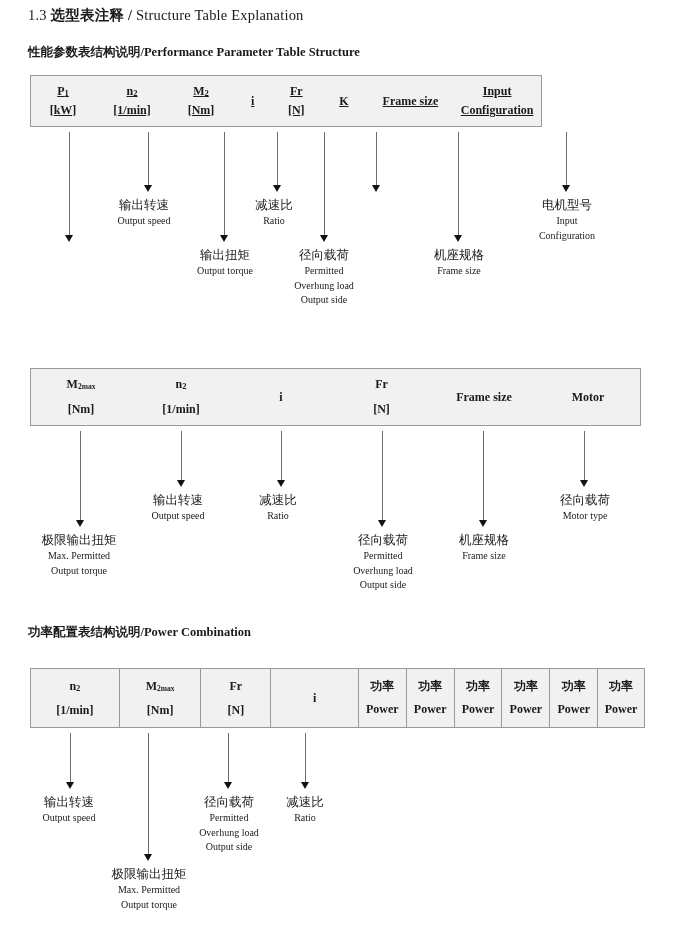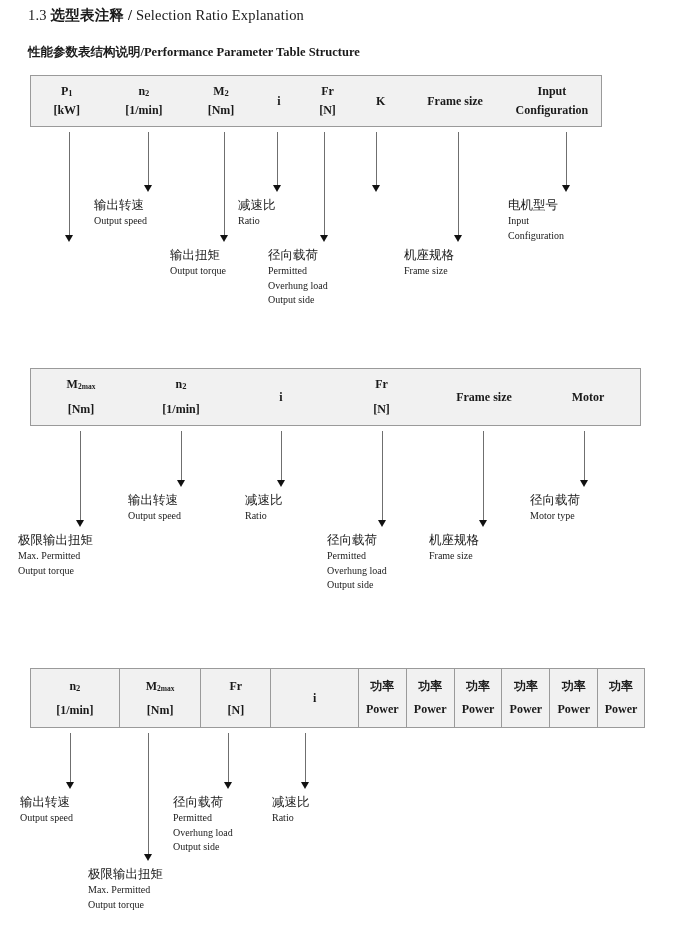--- a/index.html
+++ b/index.html
@@ -65,45 +65,45 @@
     position:absolute;left:0;
     width:0;height:0;
     border-left:4.5px solid transparent;
     border-right:4.5px solid transparent;
     border-top:7px solid #111111;
   }
 
   
   .ann{
     position:absolute;
-    text-align:left;
+    text-align:center;
     font-size:12px;
     line-height:1.45;
     white-space:nowrap;
   }
   .ann .cn{display:block;font-size:12.5px;}
   .ann .en{display:block;font-size:10px;}
 </style>
 </head>
 <body>
 
 <div class="page">
 
   <div class="doc-title">
     <span class="num">1.3</span>
     <span class="cn">选型表注释</span>
     <span class="sep">/</span>
-    <span class="en">Selection Ratio Explanation</span>
+    <span class="en">Structure Table Explanation</span>
   </div>
 
   <div class="sec-head" style="top:44px;">
     <span class="cn">性能参数表结构说明</span><span class="sep">/</span><span class="en">Performance Parameter Table Structure</span>
   </div>
 
-  <div class="tbl" style="left:30px;top:75px;width:572px;height:52px;">
+  <div class="tbl" style="left:30px;top:75px;width:512px;height:52px;text-decoration:underline;">
     <div class="cell" style="width:78px;">
       <span class="l1">P<sub>1</sub></span>
       <span class="l2">[kW]</span>
     </div>
     <div class="cell" style="width:90px;">
       <span class="l1">n<sub>2</sub></span>
       <span class="l2">[1/min]</span>
     </div>
     <div class="cell" style="width:78px;">
       <span class="l1">M<sub>2</sub></span>
@@ -260,20 +260,23 @@
   </div>
   <div class="ann" style="left:429px;top:531px;width:110px;">
     <span class="cn">机座规格</span>
     <span class="en">Frame size</span>
   </div>
   <div class="ann" style="left:530px;top:491px;width:110px;">
     <span class="cn">径向载荷</span>
     <span class="en">Motor type</span>
   </div>
 
+  <div class="sec-head" style="top:624px;">
+    <span class="cn">功率配置表结构说明</span><span class="sep">/</span><span class="en">Power Combination</span>
+  </div>
 
   <div class="tbl divided" style="left:30px;top:668px;width:615px;height:60px;">
     <div class="cell" style="width:88px;">
       <span class="l1">n<sub>2</sub></span>
       <span class="l2" style="margin-top:5px;">[1/min]</span>
     </div>
     <div class="cell" style="width:82px;">
       <span class="l1">M<span class="sub-small">2max</span></span>
       <span class="l2" style="margin-top:5px;">[Nm]</span>
     </div>

